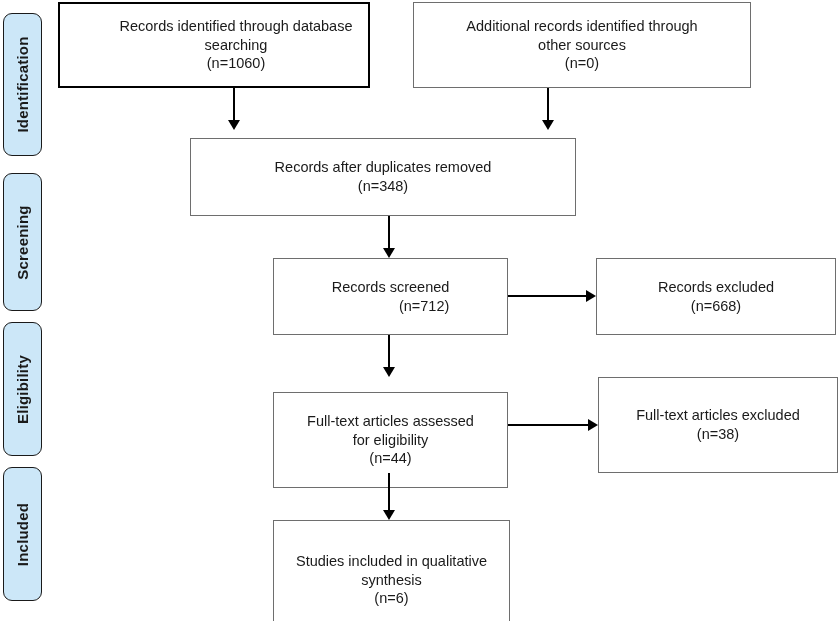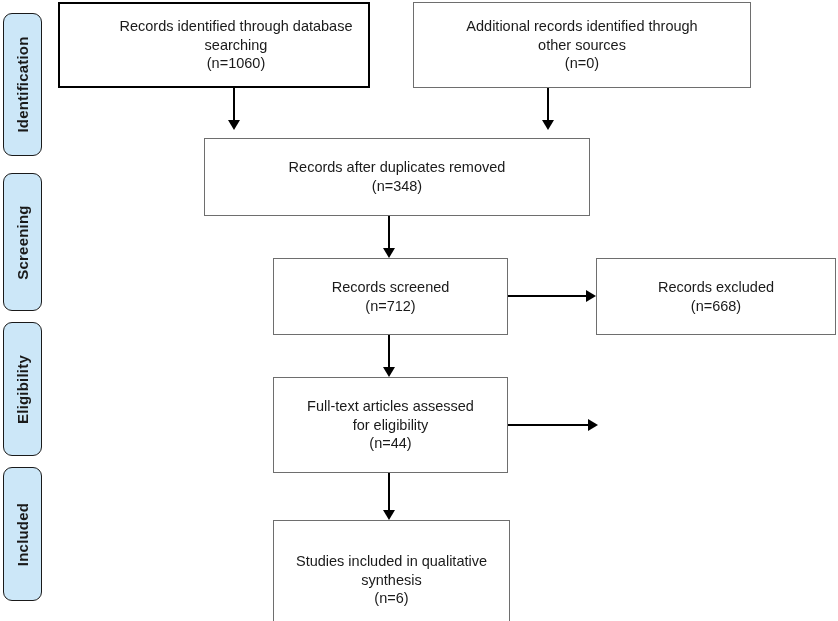--- a/index.html
+++ b/index.html
@@ -113,41 +113,45 @@
 searching
 (n=1060)</span>
   </div>
 
   <div class="flow-box" style="left:413px;top:2px;width:338px;height:86px;">
     <span class="box-text">Additional records identified through
 other sources
 (n=0)</span>
   </div>
 
-  <div class="flow-box" style="left:204px;top:138px;width:386px;height:78px;">
+  <div class="flow-box" style="left:190px;top:138px;width:386px;height:78px;">
     <span class="box-text">Records after duplicates removed
 (n=348)</span>
   </div>
 
-  <div class="flow-box" style="left:273px;top:258px;width:235px;height:77px;">
+  <div class="flow-box" style="left:273px;top:258px;width:235px;height:77px;text-align:right;">
     <span class="box-text">Records screened
 (n=712)</span>
   </div>
 
   <div class="flow-box" style="left:596px;top:258px;width:240px;height:77px;align-items:center;">
     <span class="box-text">Records excluded
 (n=668)</span>
   </div>
 
-  <div class="flow-box" style="left:273px;top:377px;width:235px;height:96px;">
+  <div class="flow-box" style="left:273px;top:392px;width:235px;height:96px;">
     <span class="box-text">Full-text articles assessed
 for eligibility
 (n=44)</span>
   </div>
 
+  <div class="flow-box" style="left:598px;top:377px;width:240px;height:96px;">
+    <span class="box-text">Full-text articles excluded
+(n=38)</span>
+  </div>
 
   <div class="flow-box" style="left:273px;top:520px;width:237px;height:120px;">
     <span class="box-text">Studies included in qualitative
 synthesis
 (n=6)</span>
   </div>
 
   <div class="conn-v" style="left:233px;top:88px;height:32px;"></div>
   <div class="arrowhead-down" style="left:227.7px;top:120px;"></div>
 

